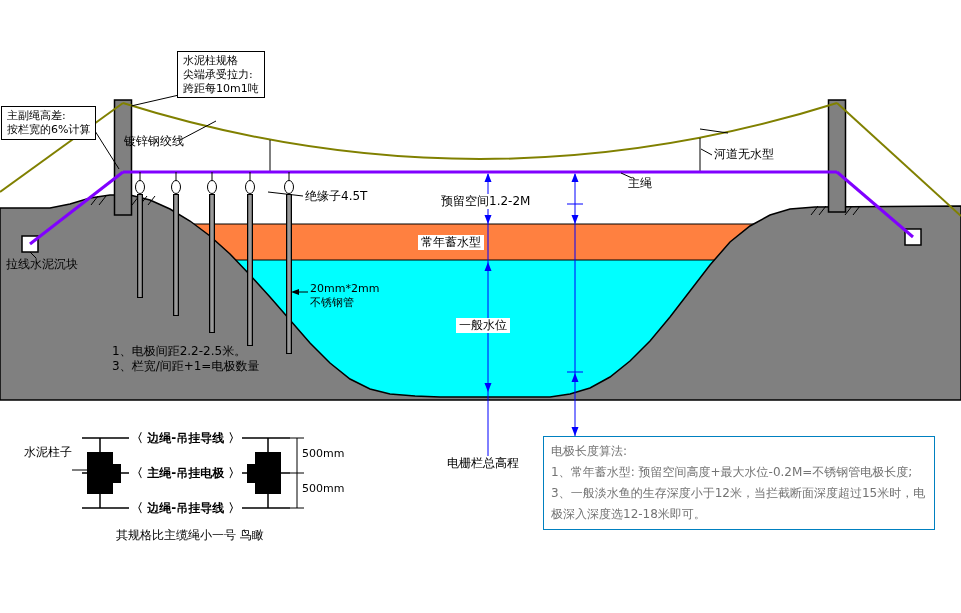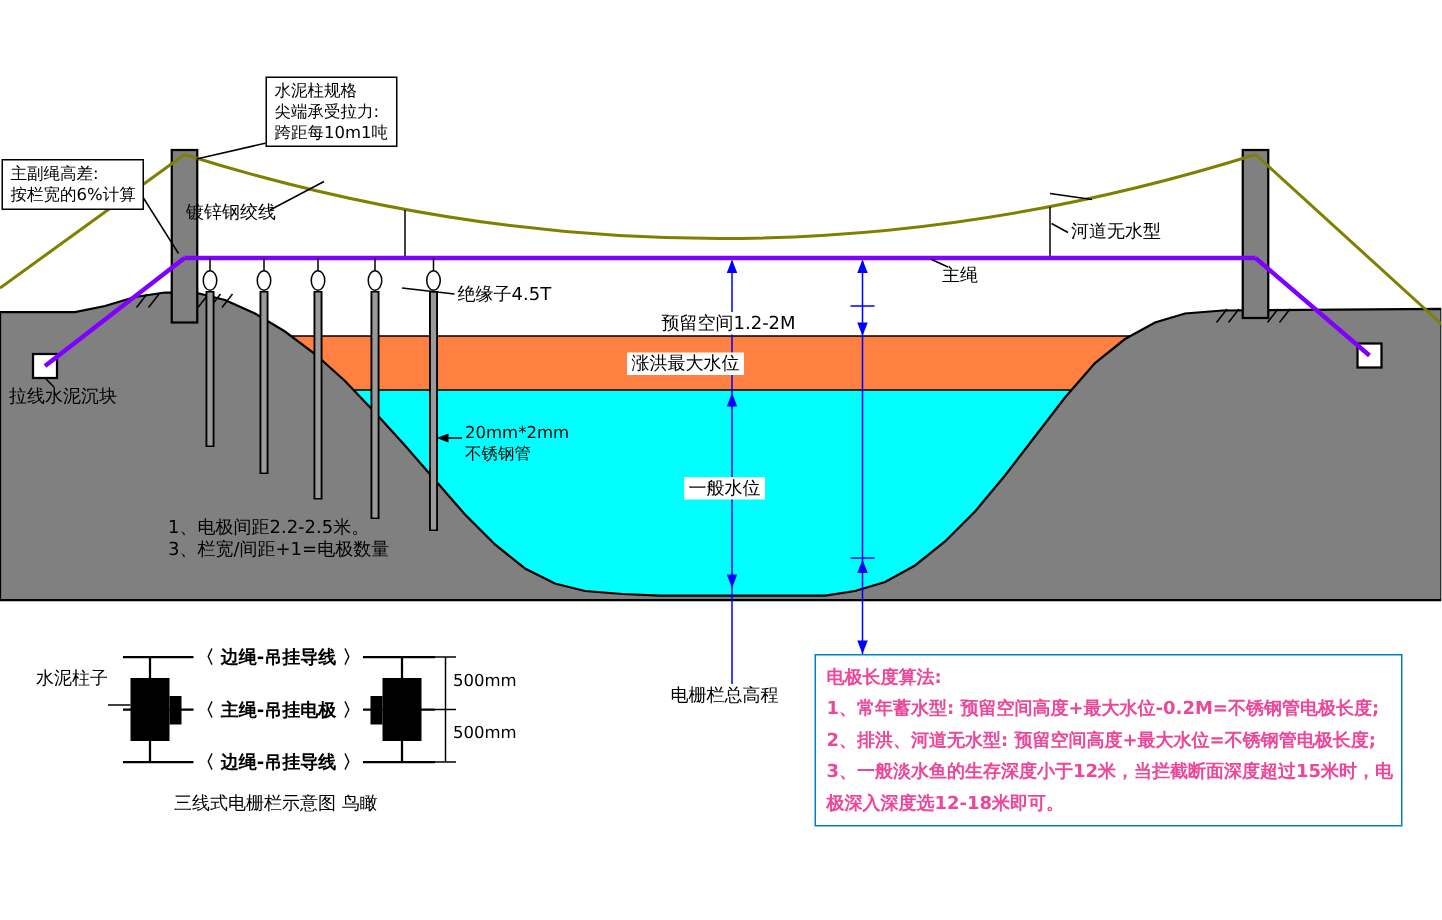--- a/index.html
+++ b/index.html
@@ -3,22 +3,22 @@
 <meta charset="utf-8">
 <style>
   html,body{margin:0;padding:0;background:#fff;}
   #screen{position:relative;width:961px;height:613px;background:#ffffff;overflow:hidden;
           font-family:"DejaVu Sans","Liberation Sans",sans-serif;}
   #screen svg{position:absolute;left:0;top:0;}
   .lbl{position:absolute;font-size:12px;color:#000;white-space:nowrap;line-height:1.25;}
   .s11{font-size:11px;}
   .box{border:1px solid #000;background:#fff;padding:2px 5px;}
   .wbg{background:#fff;padding:0 3px;}
-  .note{position:absolute;border:1px solid #0080C0;background:#fff;color:#ec4899;
-        font-size:12px;line-height:21px;padding:4px 7px;width:376px;white-space:nowrap;font-weight:bold;}
+  .note{position:absolute;border:1px solid #0080C0;background:#fff;color:#737373;
+        font-size:12px;line-height:21px;padding:4px 7px;width:376px;white-space:nowrap;}
   .bird{background:#fff;padding:0 2px;font-weight:bold;}
 </style>
 </head>
 <body>
 
 <div id="screen">
 
 <svg width="961" height="613" viewBox="0 0 961 613">
 
   <rect x="228" y="260" width="490" height="140" fill="#00FFFF"></rect>
@@ -142,47 +142,46 @@
   <div>按栏宽的6%计算</div>
 </div>
 
 <div class="lbl" style="left:124px;top:134px">镀锌钢绞线</div>
 
 
 <div class="lbl" style="left:714px;top:147px">河道无水型</div>
 <div class="lbl" style="left:628px;top:176px">主绳</div>
 <div class="lbl" style="left:305px;top:189px">绝缘子4.5T</div>
 
-<div class="lbl wbg" style="left:438px;top:208px">预留空间1.2-2M</div>
-<div class="lbl wbg" style="left:418px;top:235px">涨洪最大水位</div>
+<div class="lbl wbg" style="left:438px;top:194px">预留空间1.2-2M</div>
+<div class="lbl wbg" style="left:418px;top:235px">常年蓄水型</div>
 <div class="lbl wbg" style="left:456px;top:318px">一般水位</div>
 
 <div class="lbl" style="left:6px;top:257px">拉线水泥沉块</div>
 
 <div class="lbl s11" style="left:310px;top:282px">
   <div>20mm*2mm</div>
   <div>不锈钢管</div>
 </div>
 
 <div class="lbl" style="left:112px;top:344px">
   <div>1、电极间距2.2-2.5米。</div>
   <div>3、栏宽/间距+1=电极数量</div>
 </div>
 
 <div class="lbl wbg" style="left:444px;top:456px">电栅栏总高程</div>
 
 <div class="note" style="left:543px;top:436px">
   <div>电极长度算法:</div>
   <div>1、常年蓄水型: 预留空间高度+最大水位-0.2M=不锈钢管电极长度;</div>
-  <div>2、排洪、河道无水型: 预留空间高度+最大水位=不锈钢管电极长度;</div>
   <div>3、一般淡水鱼的生存深度小于12米，当拦截断面深度超过15米时，电</div>
   <div>极深入深度选12-18米即可。</div>
 </div>
 
 <div class="lbl" style="left:24px;top:445px">水泥柱子</div>
 <div class="lbl bird" style="left:129px;top:431px">〈 边绳-吊挂导线 〉</div>
 <div class="lbl bird" style="left:129px;top:466px">〈 主绳-吊挂电极 〉</div>
 <div class="lbl bird" style="left:129px;top:501px">〈 边绳-吊挂导线 〉</div>
 <div class="lbl s11" style="left:302px;top:447px">500mm</div>
 <div class="lbl s11" style="left:302px;top:482px">500mm</div>
-<div class="lbl" style="left:116px;top:528px">三线式电栅栏示意图  鸟瞰</div>
+<div class="lbl" style="left:116px;top:528px">其规格比主缆绳小一号  鸟瞰</div>
 
 </div>
 
 </body></html>

